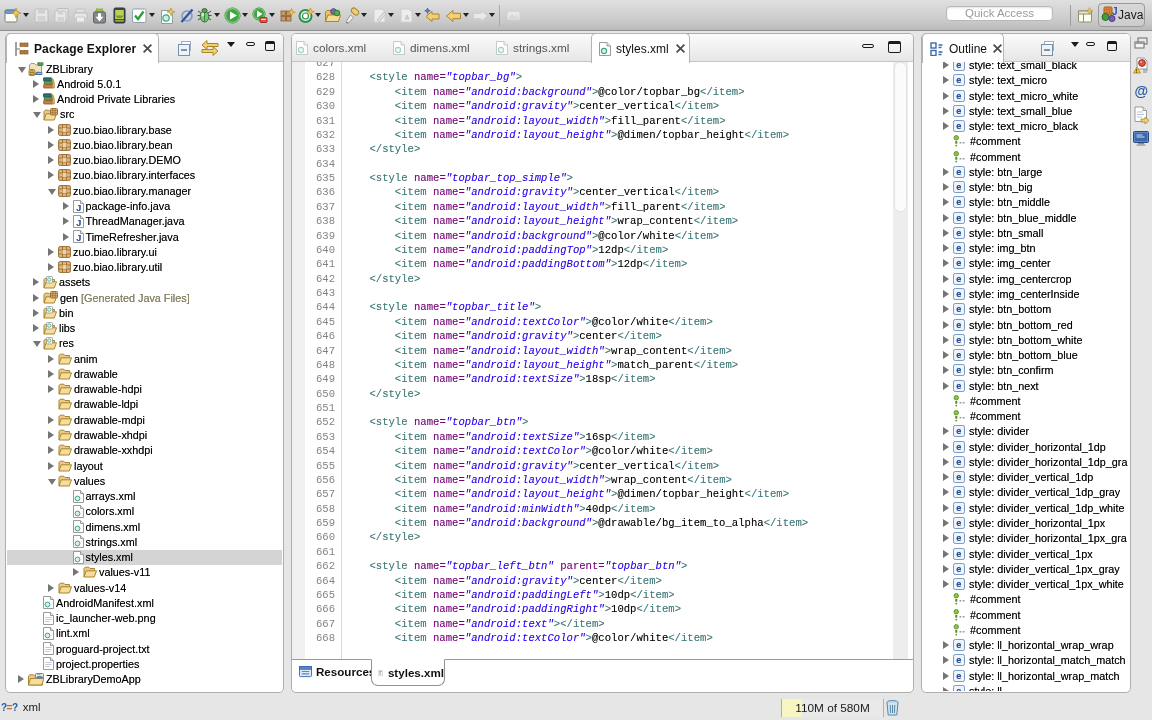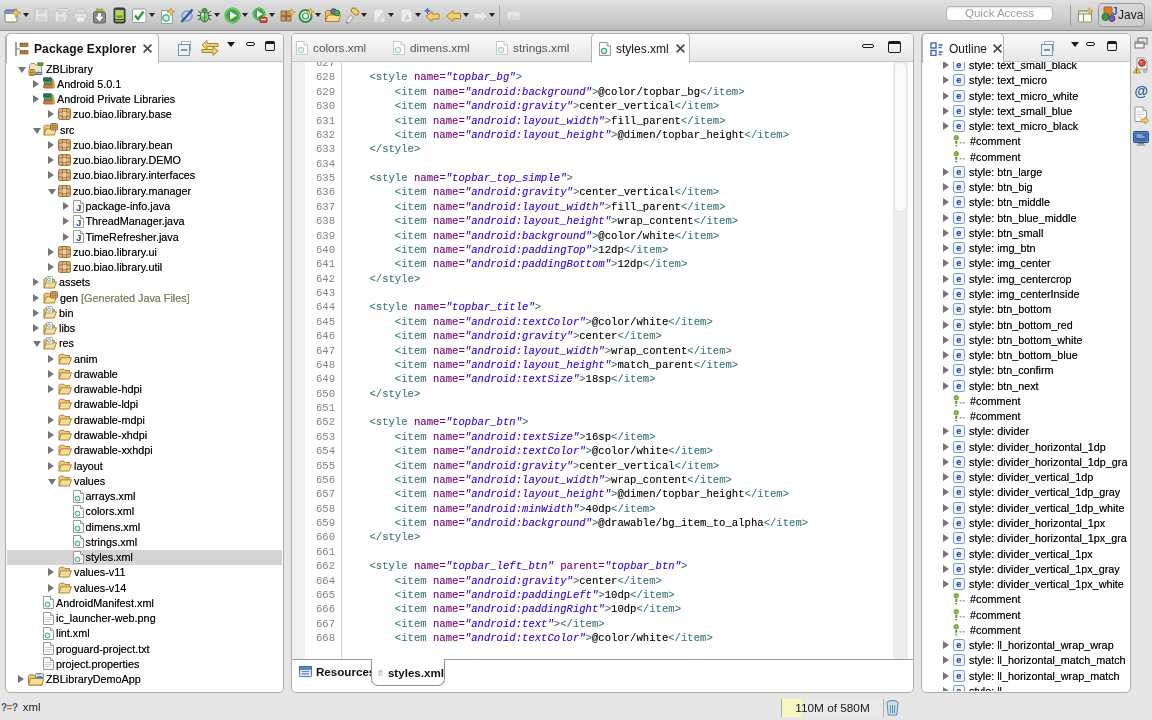--- a/index.html
+++ b/index.html
@@ -290,31 +290,20 @@
             <span class="tri-r"></span>
           </span>
           <svg class="ticn" width="12" height="13" viewBox="0 0 12 13">
             <rect x="0.5" y="0.8" width="8" height="3.2" rx="0.4" fill="#2e6f74" stroke="#1d4a4e" stroke-width="0.8"></rect>
             <rect x="1.2" y="4.2" width="8" height="3.2" rx="0.4" fill="#53a05a" stroke="#2f6e35" stroke-width="0.8"></rect>
             <rect x="0.7" y="7.6" width="8.5" height="3.4" rx="0.4" fill="#cc7f45" stroke="#94562a" stroke-width="0.8"></rect>
             <path d="M8.5 1 C10.8 2 11.5 5 11.2 11 L8.8 11 C10 7 9.5 3 8.5 1 Z" fill="#e8b45a" stroke="#a8802f" stroke-width="0.8"></path>
           </svg>
           <span>Android Private Libraries</span>
         </div>
-<div class="trow" style="padding-left:41px">
-          <span class="arw">
-            <span class="tri-r"></span>
-          </span>
-          <svg class="ticn" width="13" height="12" viewBox="0 0 13 12">
-            <rect x="0.6" y="0.6" width="11.8" height="10.8" rx="1.5" fill="#e0b87e" stroke="#9a6c32"></rect>
-            <path d="M4.5 0.6 V11.4 M8.5 0.6 V11.4 M0.6 4 H12.4 M0.6 8 H12.4" stroke="#9a6c32" stroke-width="0.9"></path>
-            <rect x="4.5" y="4" width="4" height="4" fill="#ecd0a8"></rect>
-          </svg>
-          <span>zuo.biao.library.base</span>
-        </div>
 <div class="trow" style="padding-left:26px">
           <span class="arw">
             <span class="tri-d"></span>
           </span>
           <svg class="ticn" width="15" height="13" viewBox="0 0 15 13">
             <g transform="translate(0,1)">
               <path d="M1 11 L1 2.5 L2.2 1.2 L5.8 1.2 L7 2.5 L11.5 2.5 L11.5 4.5" fill="#edc887" stroke="#a8852f"></path>
               <path d="M1 11 L3.2 4.8 L13.5 4.8 L11.2 11 Z" fill="#f7dd9a" stroke="#a8852f"></path>
             </g>
             <rect x="7.5" y="0.5" width="7" height="6.5" rx="1" fill="#e0b87e" stroke="#96682f" stroke-width="0.9"></rect>
@@ -324,20 +313,31 @@
         </div>
 <div class="trow" style="padding-left:41px">
           <span class="arw">
             <span class="tri-r"></span>
           </span>
           <svg class="ticn" width="13" height="12" viewBox="0 0 13 12">
             <rect x="0.6" y="0.6" width="11.8" height="10.8" rx="1.5" fill="#e0b87e" stroke="#9a6c32"></rect>
             <path d="M4.5 0.6 V11.4 M8.5 0.6 V11.4 M0.6 4 H12.4 M0.6 8 H12.4" stroke="#9a6c32" stroke-width="0.9"></path>
             <rect x="4.5" y="4" width="4" height="4" fill="#ecd0a8"></rect>
           </svg>
+          <span>zuo.biao.library.base</span>
+        </div>
+<div class="trow" style="padding-left:41px">
+          <span class="arw">
+            <span class="tri-r"></span>
+          </span>
+          <svg class="ticn" width="13" height="12" viewBox="0 0 13 12">
+            <rect x="0.6" y="0.6" width="11.8" height="10.8" rx="1.5" fill="#e0b87e" stroke="#9a6c32"></rect>
+            <path d="M4.5 0.6 V11.4 M8.5 0.6 V11.4 M0.6 4 H12.4 M0.6 8 H12.4" stroke="#9a6c32" stroke-width="0.9"></path>
+            <rect x="4.5" y="4" width="4" height="4" fill="#ecd0a8"></rect>
+          </svg>
           <span>zuo.biao.library.bean</span>
         </div>
 <div class="trow" style="padding-left:41px">
           <span class="arw">
             <span class="tri-r"></span>
           </span>
           <svg class="ticn" width="13" height="12" viewBox="0 0 13 12">
             <rect x="0.6" y="0.6" width="11.8" height="10.8" rx="1.5" fill="#e0b87e" stroke="#9a6c32"></rect>
             <path d="M4.5 0.6 V11.4 M8.5 0.6 V11.4 M0.6 4 H12.4 M0.6 8 H12.4" stroke="#9a6c32" stroke-width="0.9"></path>
             <rect x="4.5" y="4" width="4" height="4" fill="#ecd0a8"></rect>
@@ -617,21 +617,21 @@
         </div>
 <div class="trow sel" style="padding-left:55.5px">
           <span class="arw"></span>
           <svg class="ticn" width="11" height="13" viewBox="0 0 11 13">
             <path d="M0.5 0.5 h7 l3 3 v9 h-10 Z" fill="#fdfefd" stroke="#9a9a9a"></path>
             <path d="M7.5 0.5 v3 h3" fill="#e8e8e8" stroke="#9a9a9a"></path>
             <circle cx="4.5" cy="8.5" r="2.4" fill="#d9f0ea" stroke="#43a08b" stroke-width="1"></circle>
           </svg>
           <span>styles.xml</span>
         </div>
-<div class="trow" style="padding-left:41px">
+<div class="trow" style="padding-left:66px">
           <span class="arw">
             <span class="tri-r"></span>
           </span>
           <svg class="ticn" width="14" height="12" viewBox="0 0 14 12">
             <path d="M1 11 L1 2.5 L2.2 1.2 L5.8 1.2 L7 2.5 L11.5 2.5 L11.5 4.5" fill="#edc887" stroke="#a8852f"></path>
             <path d="M1 11 L3.2 4.8 L13.5 4.8 L11.2 11 Z" fill="#f7dd9a" stroke="#a8852f"></path>
           </svg>
           <span>values-v11</span>
         </div>
 <div class="trow" style="padding-left:41px">

